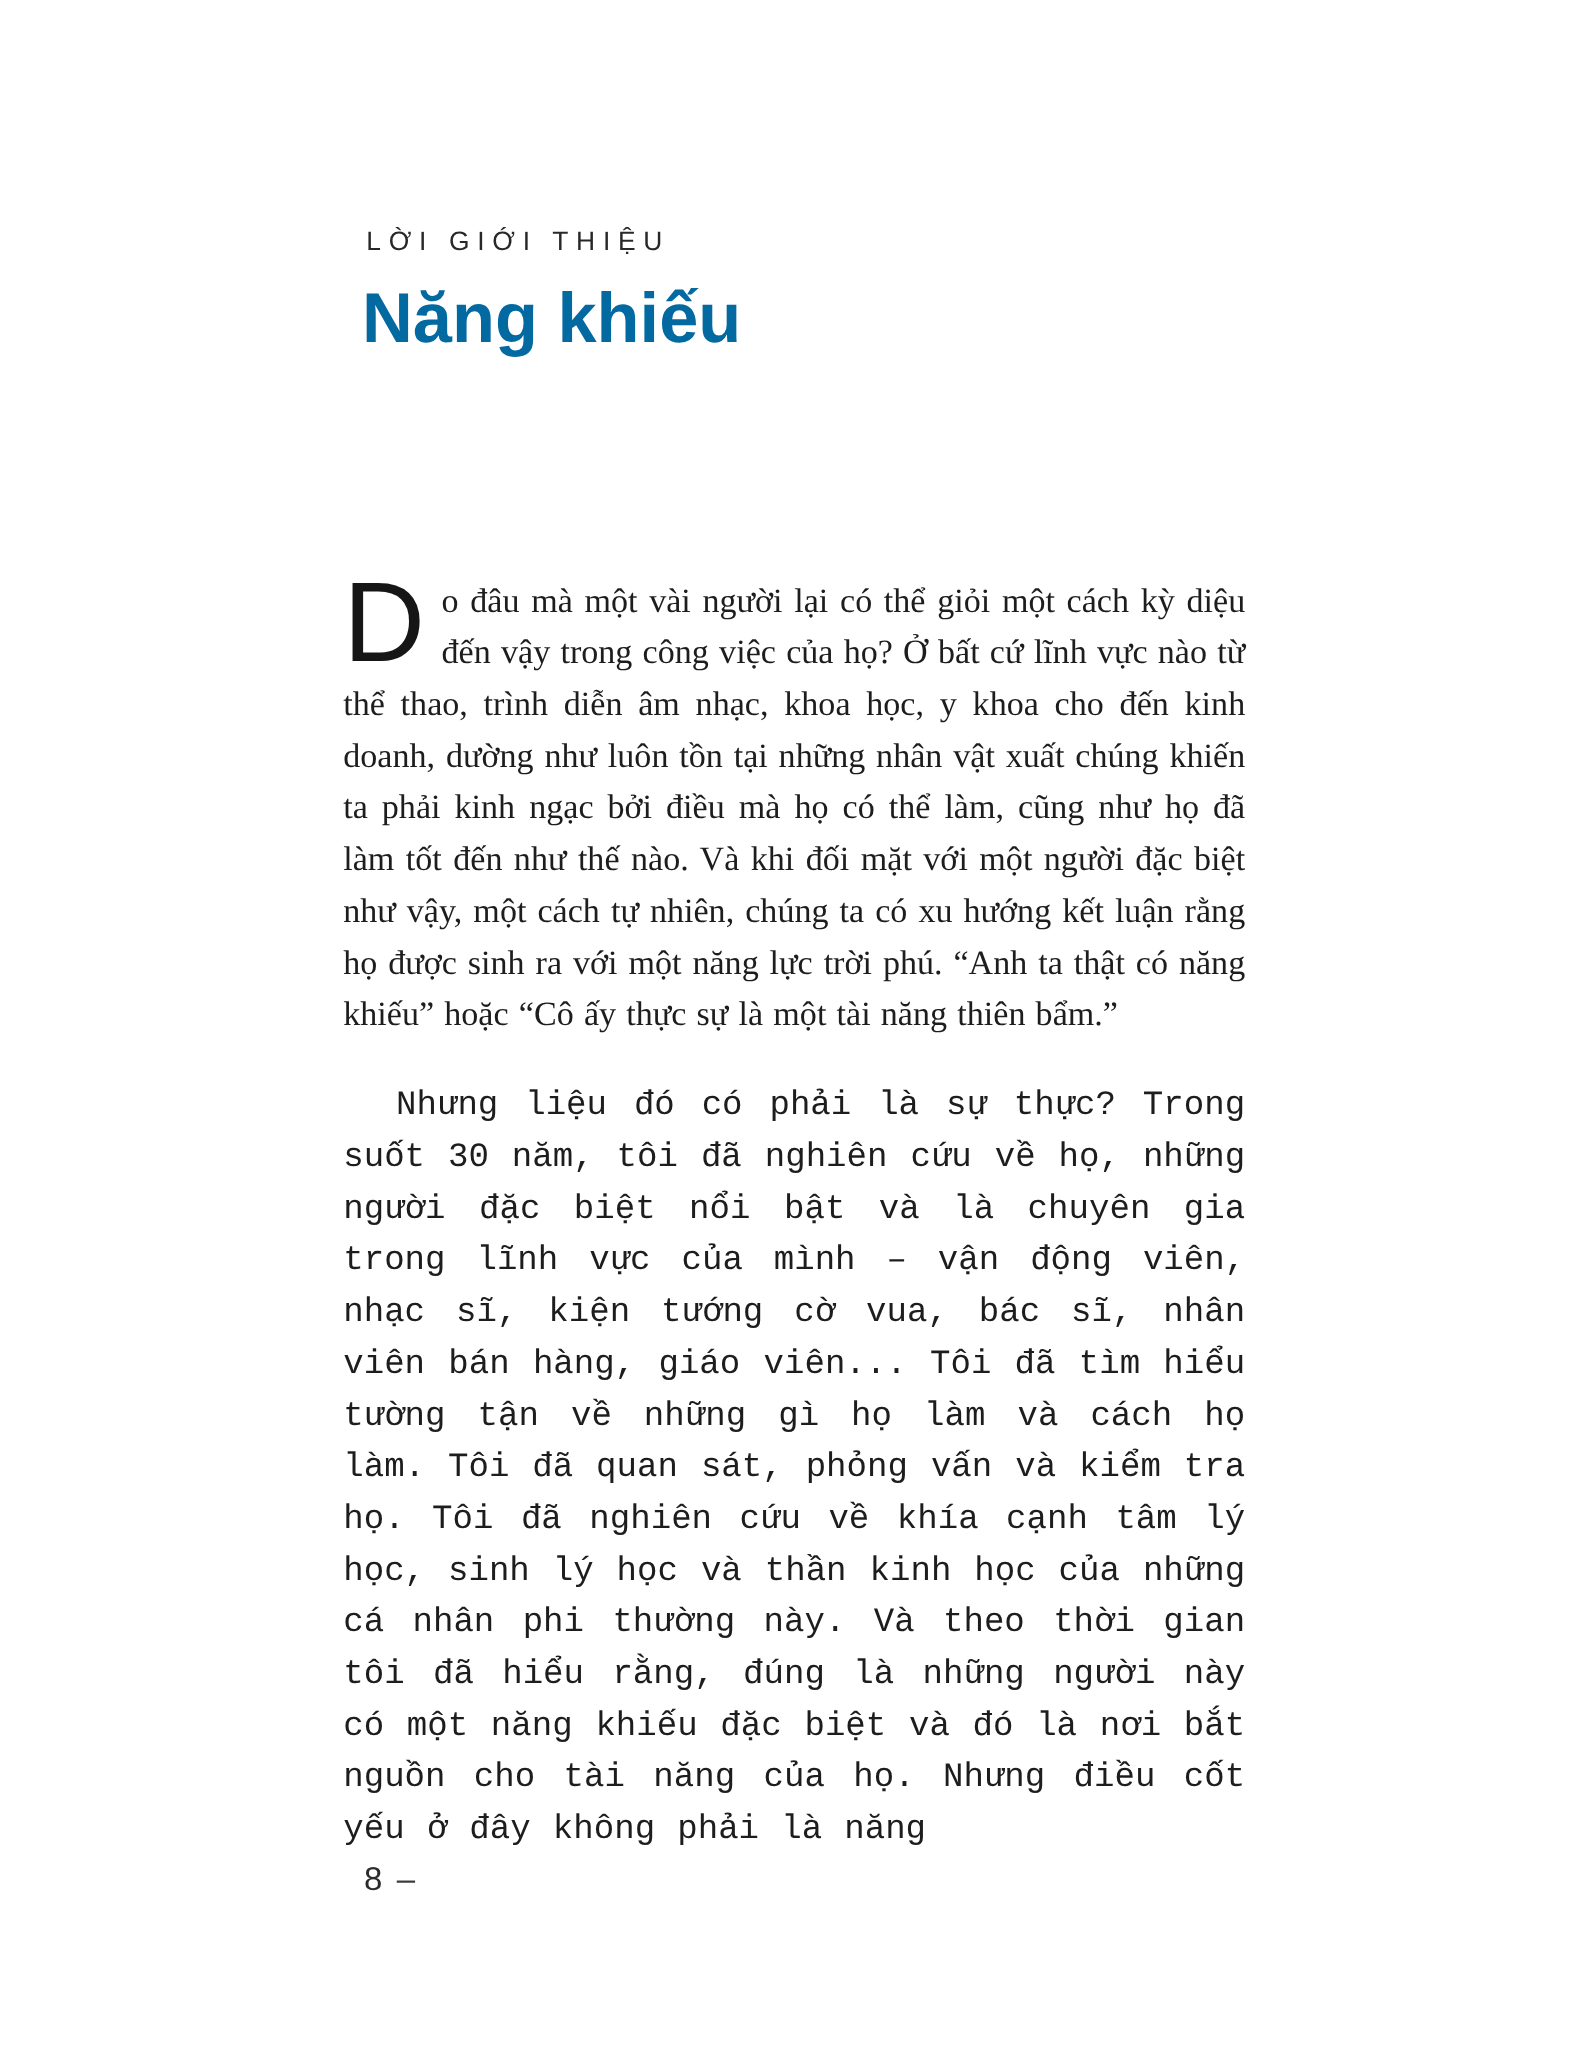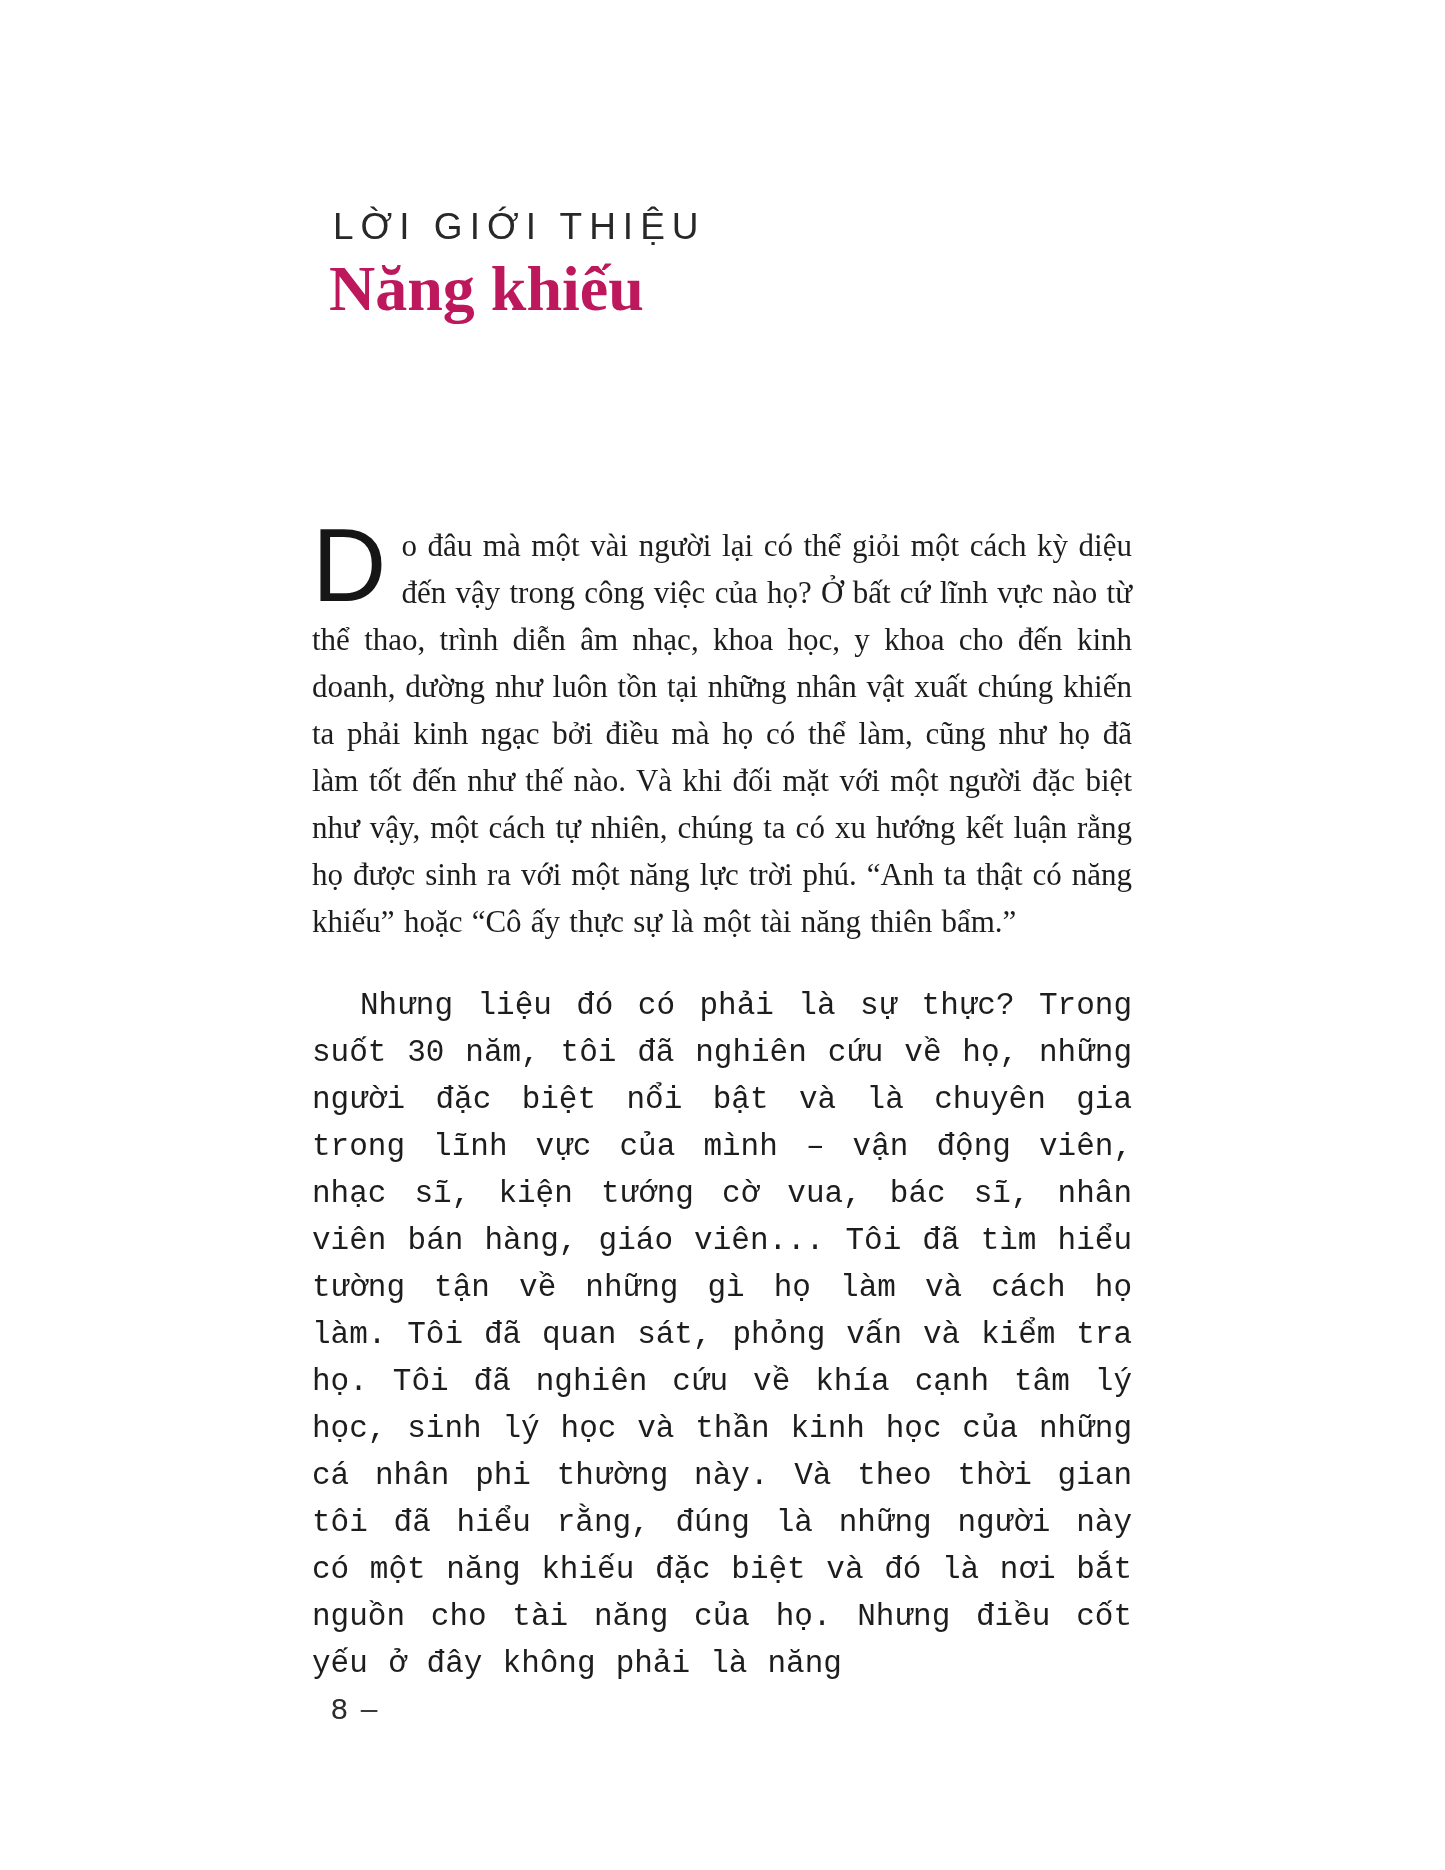--- a/index.html
+++ b/index.html
@@ -16,35 +16,35 @@
     margin: 0 auto;
     font-family: "Liberation Serif", serif;
   }
   .kicker {
     position: absolute;
     left: 333px;
     top 206px;
     top: 206px;
     font-family: "Liberation Sans", sans-serif;
     font-weight: 400;
-    font-size: 37px;
+    font-size: 24px;
     letter-spacing: 7px;
     color: #282828;
     white-space: nowrap;
   }
   .title {
     position: absolute;
     left: 329px;
     top: 252px;
     margin: 0;
-    font-family: Liberation Serif, serif;
+    font-family: Liberation Sans, sans-serif;
     font-weight: 700;
     font-size: 64px;
     letter-spacing: 0px;
-    color: #be185d;
+    color: #0369a1;
     white-space: nowrap;
   }
   .body-text {
     position: absolute;
     left: 312px;
     top: 522px;
     width: 820px;
     font-family: "Liberation Serif", serif;
     font-size: 31px;
     line-height: 47px;

